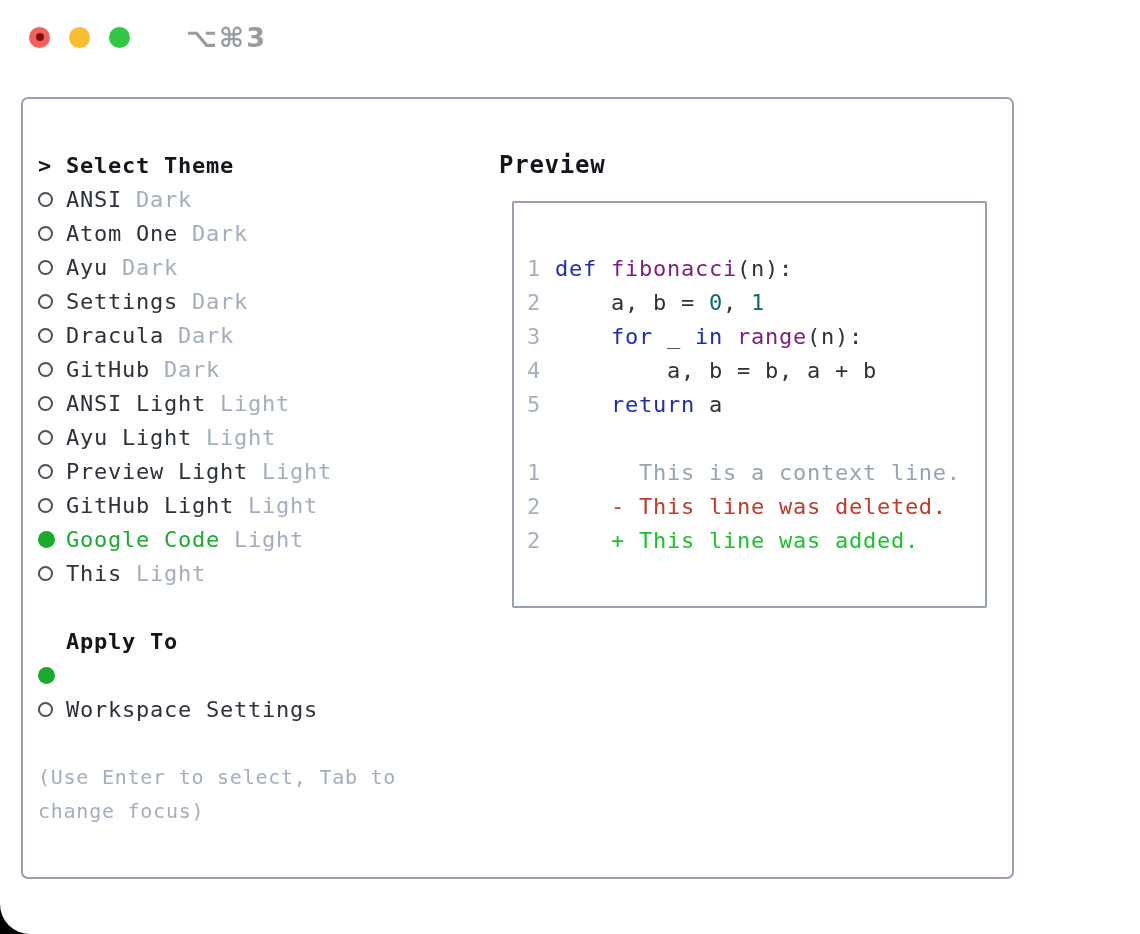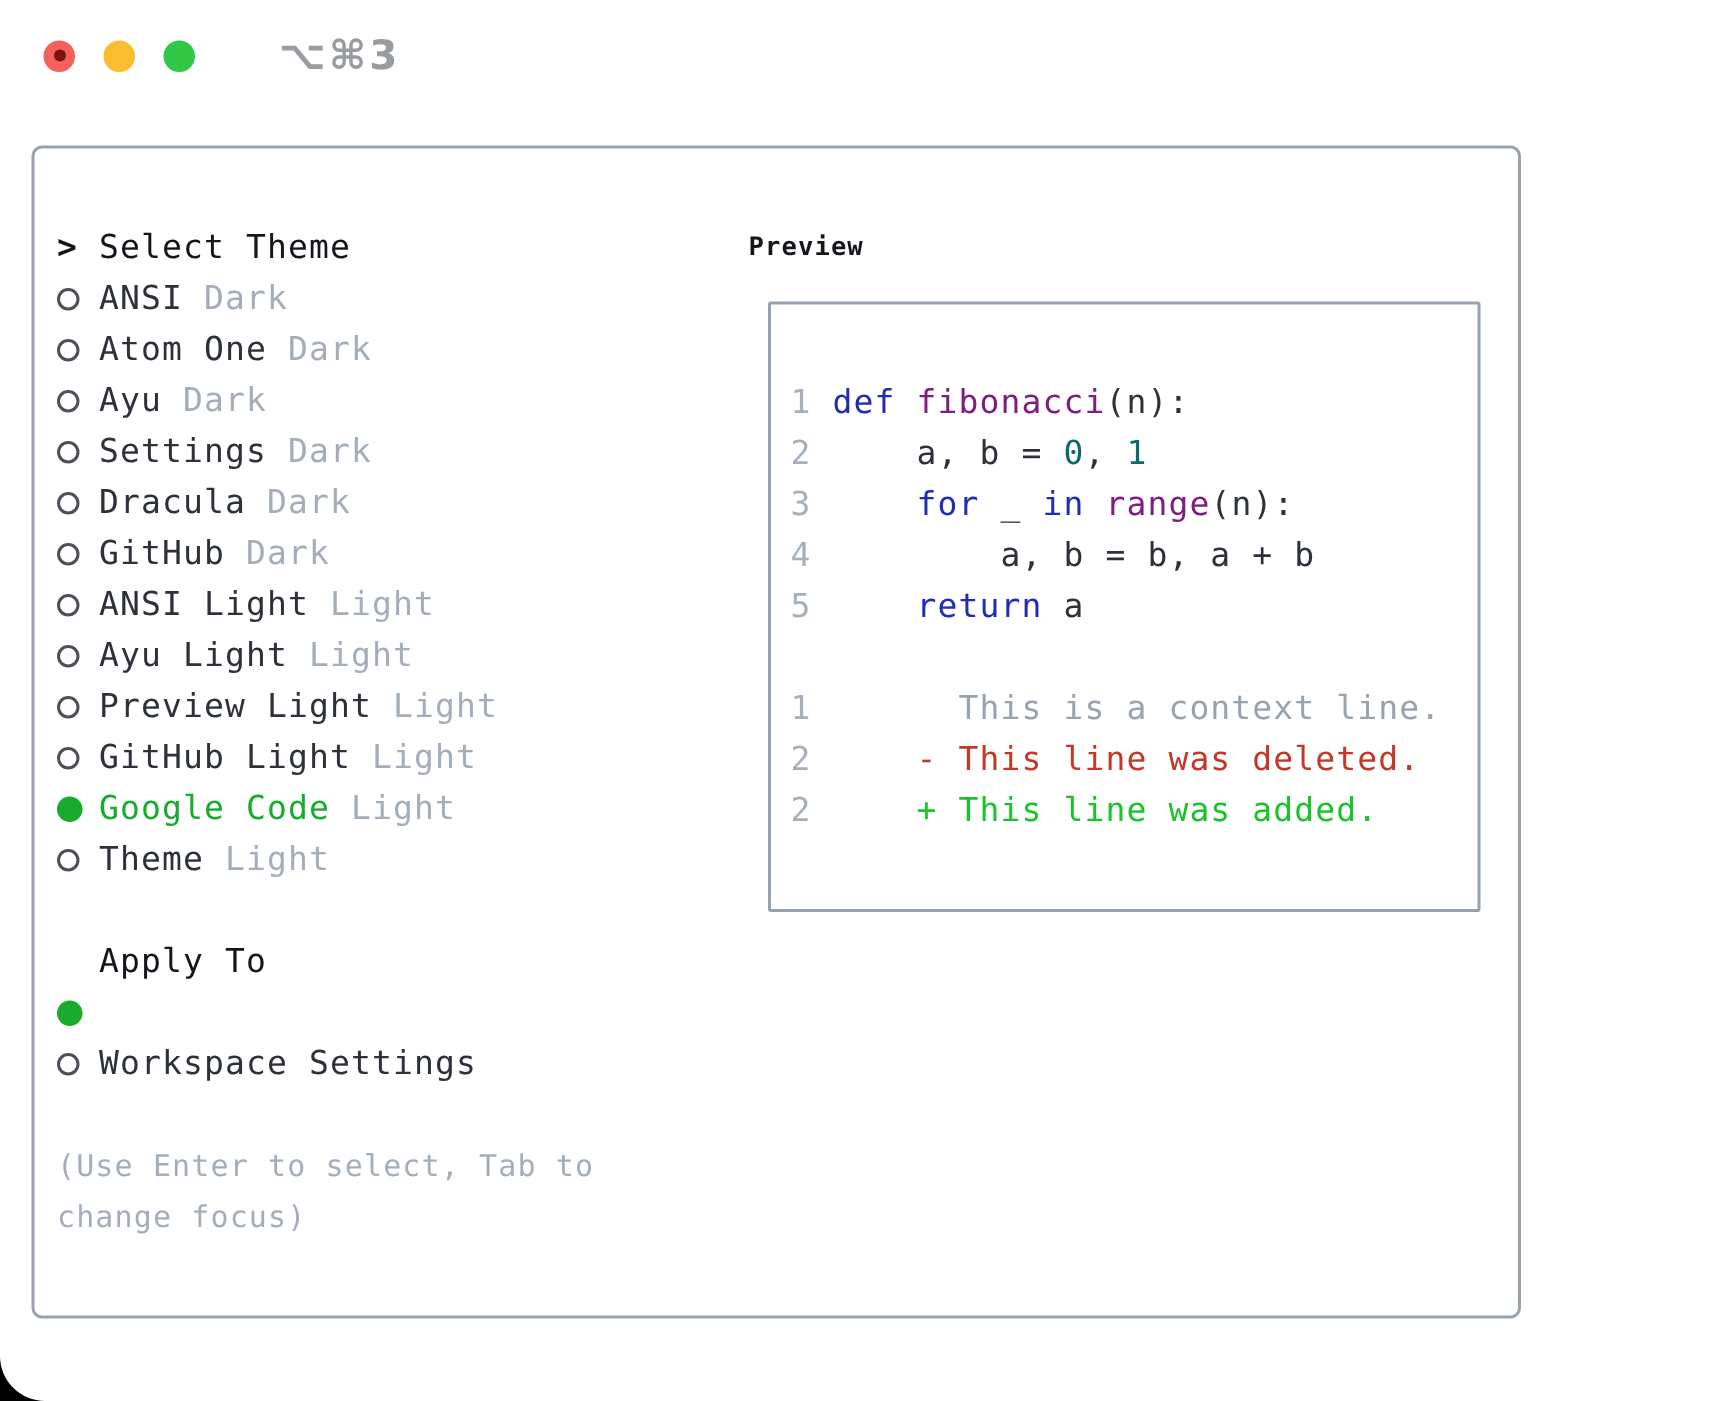--- a/index.html
+++ b/index.html
@@ -27,31 +27,31 @@
   
   .panel {
     position:absolute; left:21px; top:97px; width:993px; height:782px;
     border:2px solid var(--border-gray); border-radius:7px; background:#fff;
   }
 
   .rows { position:absolute; left:15px; top:49px; width:452px; }
   .row { height:34px; display:flex; align-items:center; font-size:22px; letter-spacing:0.75px; color:var(--text-dark); }
   .row .marker { width:28px; flex:0 0 28px; display:flex; align-items:center; }
   .prompt { font-weight:bold; color:var(--header-black); }
-  .hdr { font-weight:normal; color:var(--header-black); }
+  .hdr { font-weight:bold; color:var(--header-black); }
   .radio { width:15px; height:15px; border:2.5px solid var(--radio-gray); border-radius:50%; }
   .radio.on { width:17px; height:17px; border:none; background:var(--accent-green); }
   .t-name.sel { color:var(--accent-green); }
   .t-variant { color:var(--muted-gray); margin-left:14px; }
   .spacer { height:34px; }
   .help { margin-top:0; width:430px; font-size:20px; letter-spacing:0.75px; line-height:34px; color:var(--muted-gray); }
 
   
   .preview-col { position:absolute; left:476px; top:49px; }
-  .preview-title { height:34px; display:flex; align-items:center; font-size:17px; letter-spacing:0.75px; font-weight:bold; color:var(--header-black); }
+  .preview-title { height:34px; display:flex; align-items:center; font-size:24px; letter-spacing:0.75px; font-weight:bold; color:var(--header-black); }
   .preview-box {
     margin-left:13px; margin-top:19px; width:475px; height:407px;
     border:2px solid var(--border-gray); border-radius:2px; background:#fff;
     padding:48px 0 0 13px; overflow:hidden;
   }
   .pline { height:34px; display:flex; align-items:center; font-size:22px; letter-spacing:0.75px; white-space:pre; }
   .gutter { color:var(--gutter-gray); width:28px; flex:0 0 28px; }
   .code { color:var(--code-plain); }
   .tk-keyword { color:var(--keyword-blue); }
   .tk-function { color:var(--function-purple); }
@@ -161,21 +161,21 @@
           <span class="marker">
             <span class="radio on"></span>
           </span>
           <span class="t-name sel">Google Code</span>
           <span class="t-variant">Light</span>
         </div>
         <div class="row">
           <span class="marker">
             <span class="radio"></span>
           </span>
-          <span class="t-name">Theme</span>
+          <span class="t-name">This</span>
           <span class="t-variant">Light</span>
         </div>
         <div class="spacer"></div>
         <div class="row">
           <span class="marker"></span>
           <span class="hdr">Apply To</span>
         </div>
         <div class="row">
           <span class="marker">
             <span class="radio on"></span>

